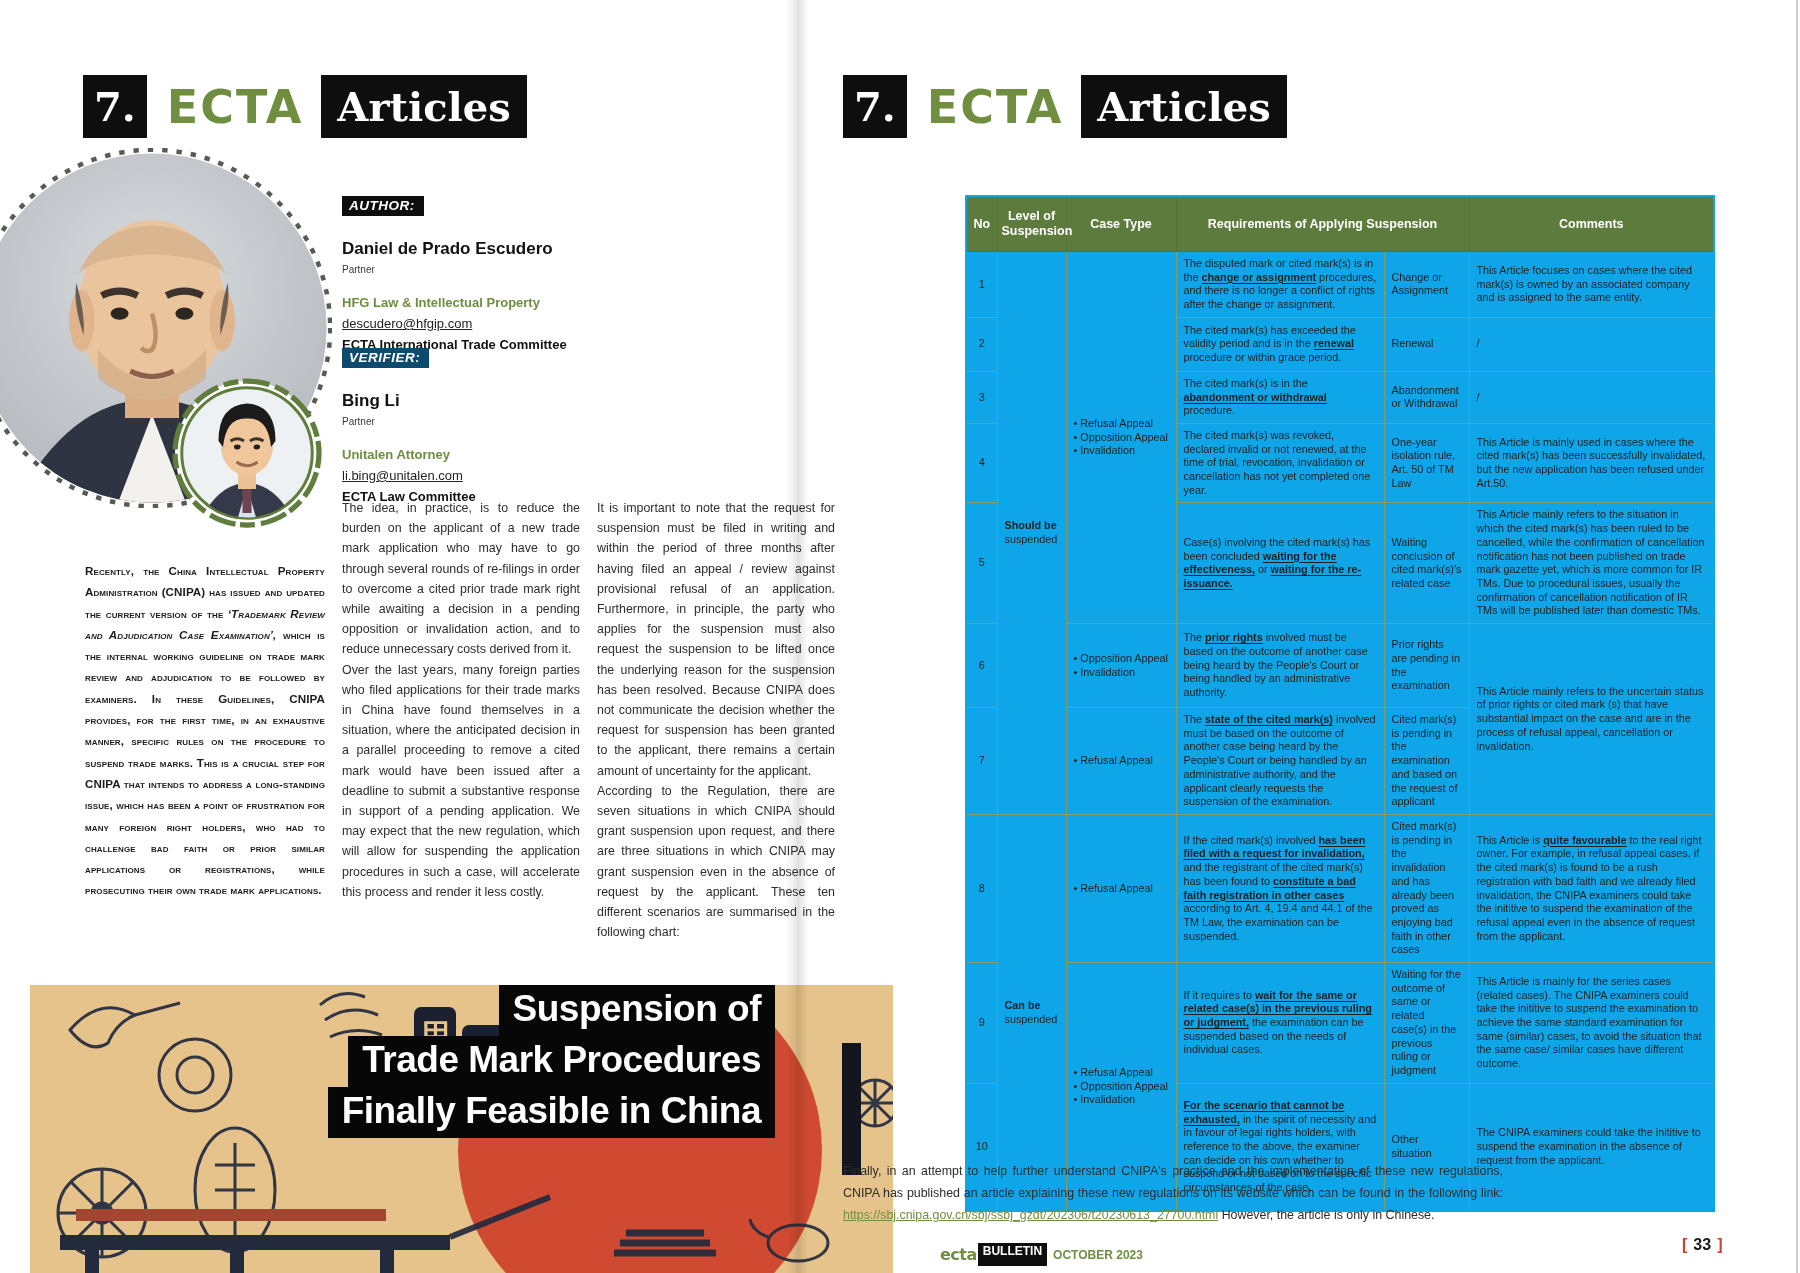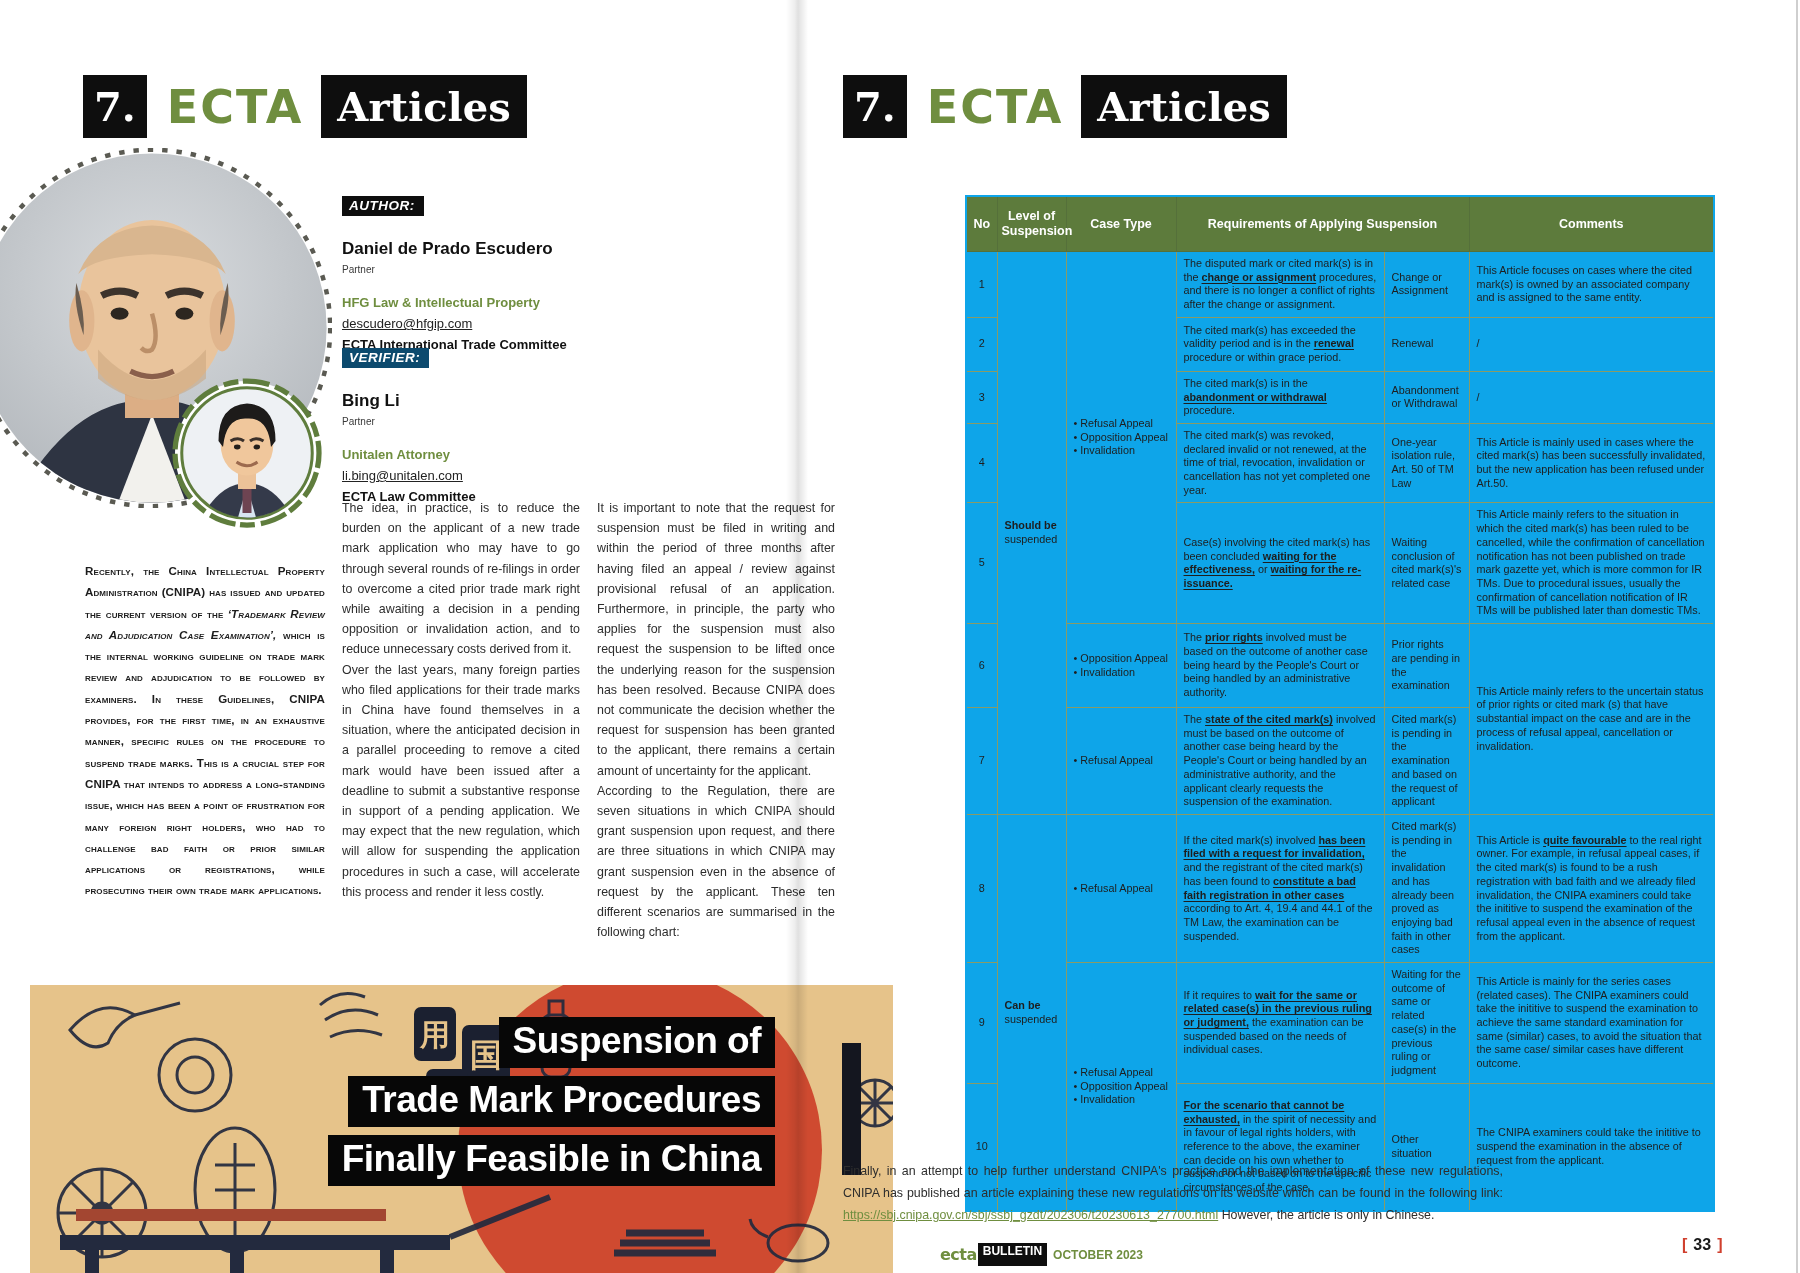--- a/index.html
+++ b/index.html
@@ -43,21 +43,21 @@
              line-height:21.3px;text-align:justify;font-variant:small-caps;color:#1c1c1c;letter-spacing:.1px;}
   .body-col{position:absolute;top:498px;width:238px;font-size:12.4px;line-height:20.2px;
             text-align:justify;color:#2d2d2d;}
   .body-col p{margin:0;}
   .col2{left:342px;}
   .col3{left:597px;}
 
   
   .illustration{position:absolute;left:30px;top:985px;width:863px;height:288px;background:#e6c38a;overflow:hidden;}
   .illustration svg{position:absolute;left:0;top:0;}
-  .art-titles{position:absolute;right:118px;top:32px;display:flex;flex-direction:column;align-items:flex-end;gap:8px;}
+  .art-titles{position:absolute;right:118px;top:0;display:flex;flex-direction:column;align-items:flex-end;gap:0;}
   .art-bar{background:#070707;color:#fff;font-weight:bold;font-size:37px;letter-spacing:-.5px;
            padding:3px 14px 6px 14px;white-space:nowrap;}
 
   
   .susp-table{position:absolute;left:965px;top:195px;width:748px;border-collapse:collapse;
               table-layout:fixed;font-size:10.8px;border:2px solid #0ea5e9;background:#0ea5e9;}
   .susp-table th{background:#5d7b3c;color:#fff;font-size:12.5px;font-weight:bold;text-align:center;
               border:1px solid #55703a;padding:6px 4px;height:42px;line-height:1.2;}
   .susp-table td{border:1px solid #8a9b66;padding:5px 7px;vertical-align:middle;color:#1e1e1e;line-height:1.27;}
   .td-no{text-align:center;}

